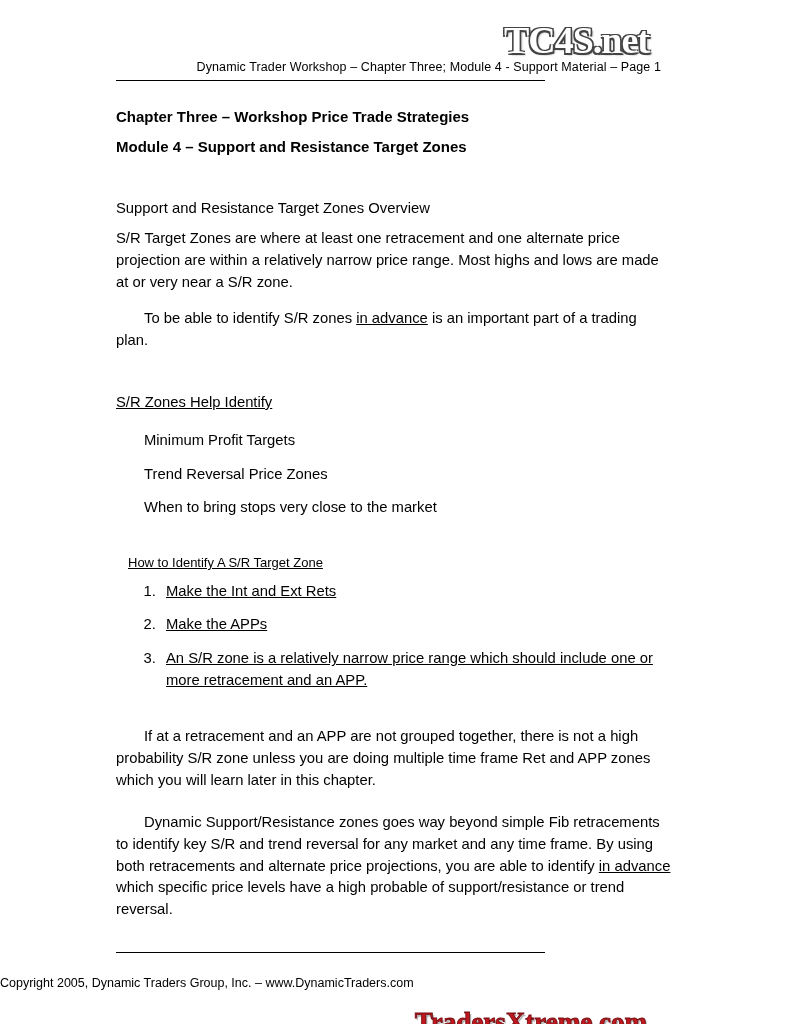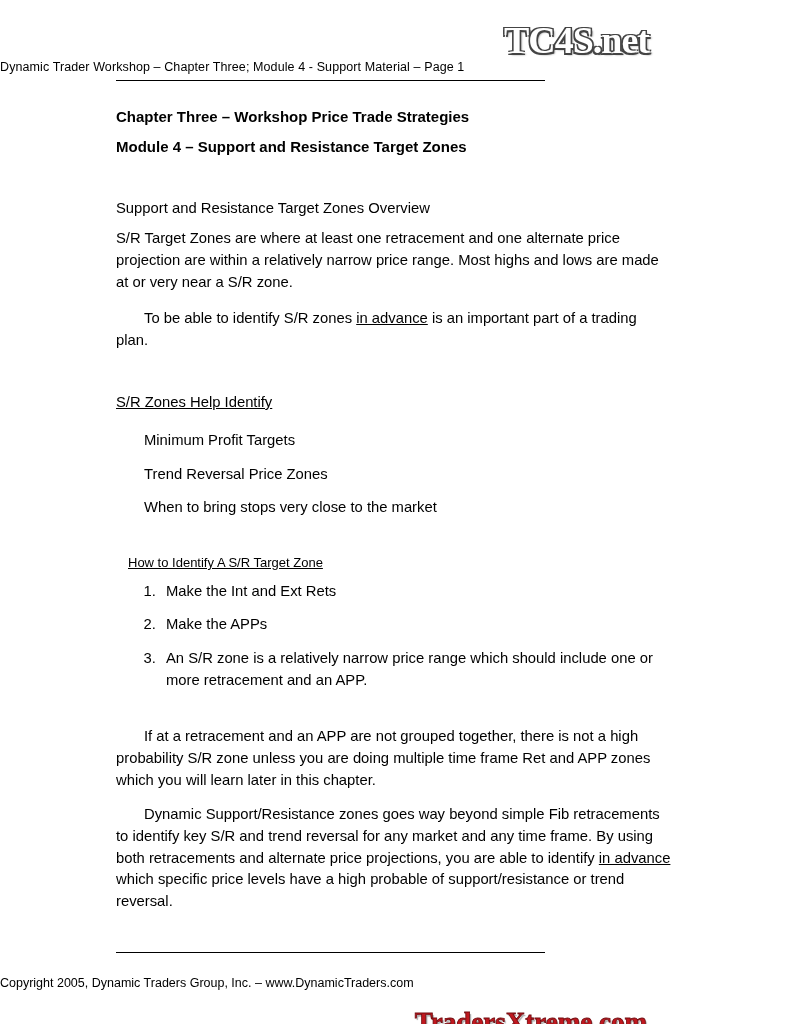--- a/index.html
+++ b/index.html
@@ -46,21 +46,21 @@
     position: absolute;
     left: 116px;
     right: 116px;
     top: 64px;
     border-top: 1px solid #000;
   }
   .header-text {
     position: absolute;
     left: 0; right: 0;
     top: 44px;
-    text-align: left;
+    text-align: right;
     font-size: 12.5px;
     font-family: "Liberation Sans", sans-serif;
     letter-spacing: 0.1px;
   }
 
   
   .content {
     position: absolute;
     left: 116px;
     top: 90px;
@@ -111,25 +111,26 @@
   }
 
   ol.numlist {
     margin: 6px 0 0 0;
     padding-left: 44px;
   }
   ol.numlist li {
     margin: 8px 0 12px 0;
     font-size: 14.8px;
     padding-left: 6px;
+    text-decoration: underline;
   }
 
   .tail { margin-top: 34px; }
   .tail p { margin: 0 0 0 0; }
-  .tail p + p { margin-top: 12px; }
+  .tail p + p { margin-top: 20px; }
 
   
   .wm-mid {
     position: absolute;
     left: 260px;
     top: 487px;
     font-family: "Liberation Serif", serif;
     font-weight: bold;
     font-size: 33px;
     letter-spacing: 0px;

